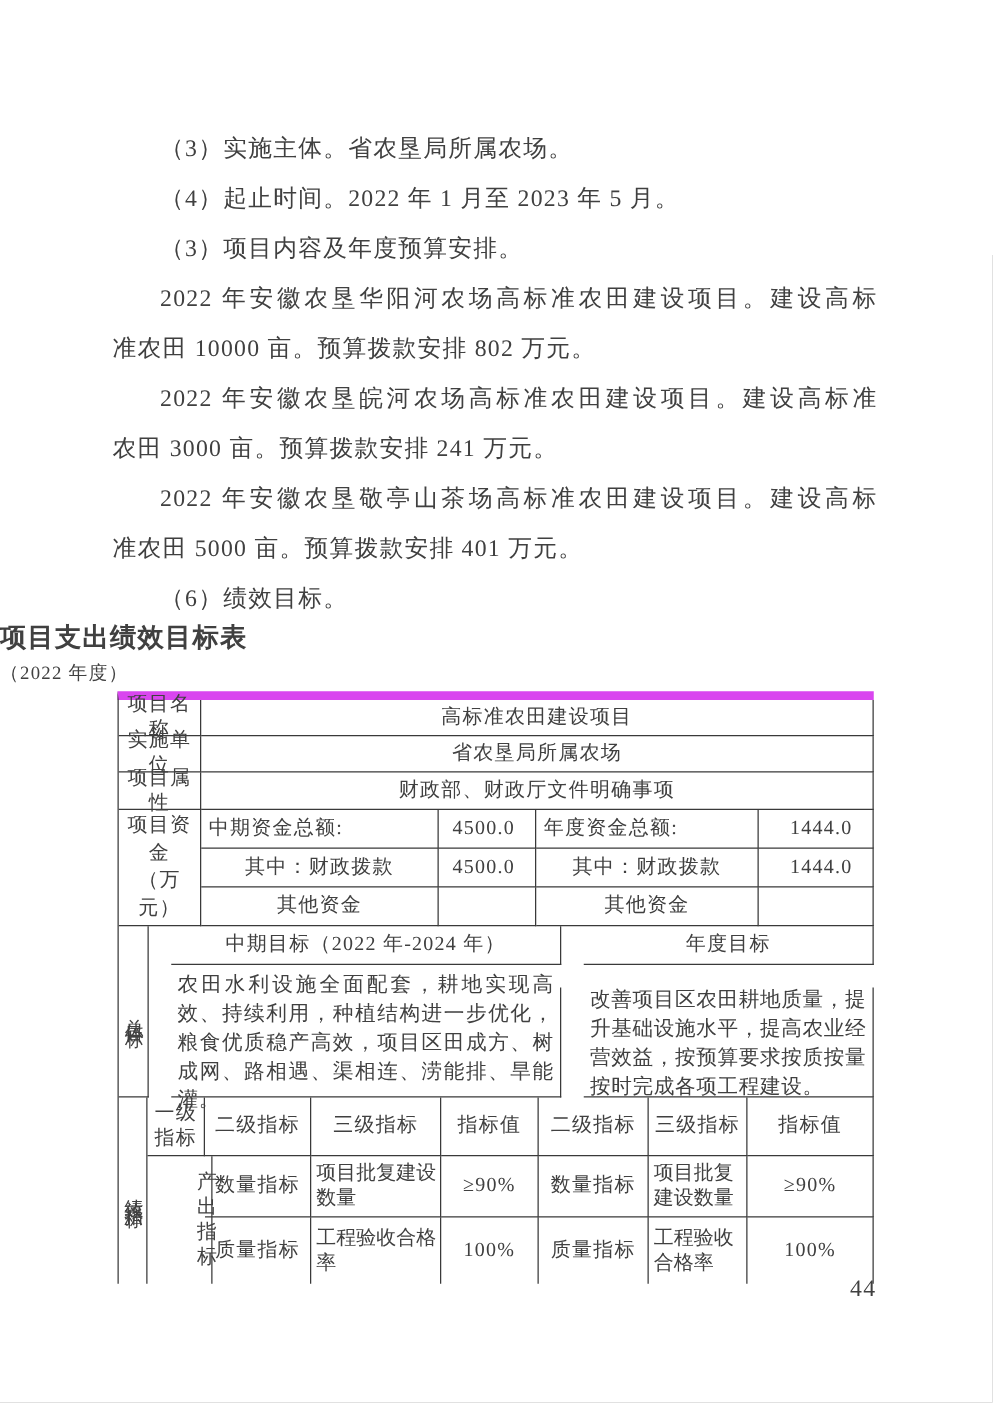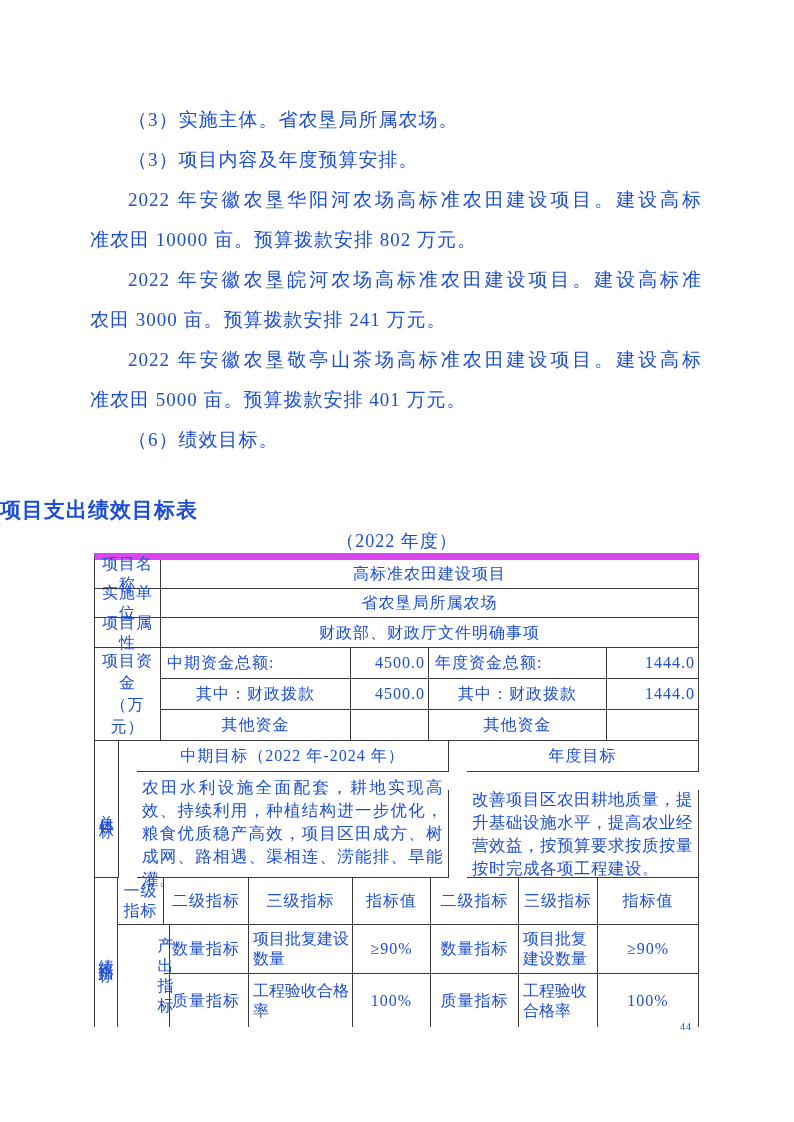--- a/index.html
+++ b/index.html
@@ -1,37 +1,37 @@
 <!DOCTYPE html>
 <html><head>
 <meta charset="utf-8">
 <style>
   html,body { margin:0; padding:0; }
   body { background:#888; }
   .page {
     position:relative; width:794px; height:1122px; margin:0 auto;
-    background:#ffffff; overflow:hidden; color:#1d4ed8;
+    background:#ffffff; overflow:hidden; color:#404040;
     font-family:"Liberation Serif","DejaVu Serif",serif;
   }
   
   .bodytext { position:absolute; left:90px; top:100px; width:612px; }
   .line {
     height:40px; line-height:40px; font-size:19px; letter-spacing:1px;
     white-space:nowrap; overflow:visible;
   }
   .line.indent { text-indent:38px; }
   .line.fill { white-space:normal; text-align:justify; text-align-last:justify; }
   
   .tbl-title {
     position:absolute; left:0; top:496px; width:794px; text-align:left;
     font-size:21px; font-weight:bold; letter-spacing:1px;
   }
   .tbl-subtitle {
-    position:absolute; left:0; top:529px; width:794px; text-align:center;
-    font-size:18px; letter-spacing:1px;
+    position:absolute; left:0; top:529px; width:794px; text-align:left;
+    font-size:15px; letter-spacing:1px;
   }
   
   .tbl {
     position:absolute; left:94px; top:553px; width:604px;
     border-left:1px solid #3a3a3a; border-top:7px solid #d946ef;
     font-size:16px;
   }
   .sec { display:grid; }
   .sec1 { grid-template-columns:66px 1fr; grid-template-rows:29px 29px 30px; }
   .sec2 { grid-template-columns:66px 190px 78px 178px 1fr; grid-template-rows:31px 31px 31px; }
@@ -39,42 +39,43 @@
   .sec4 { grid-template-columns:23px 46px 85px 104px 78px 88px 79px 1fr; grid-template-rows:47px 49px 53px; }
   .cell {
     border-right:1px solid #3a3a3a; border-bottom:1px solid #3a3a3a;
     box-sizing:border-box; display:flex; align-items:center; justify-content:center;
     text-align:center; padding:1px 3px; line-height:20px; letter-spacing:1px;
   }
   .cell.span3 { grid-row:1 / span 3; }
   .cell.span2 { grid-row:1 / span 2; }
   .cell.rspan23 { grid-row:2 / span 2;margin-left:45px; }
   .cell.left { justify-content:flex-start; text-align:left; padding-left:6px; }
-  .cell.num { justify-content:flex-end; text-align:right; padding-right:3px; }
+  .cell.num { justify-content:flex-end; text-align:right; padding-right:16px; }
   .cell.l3 { justify-content:flex-start; text-align:left; padding-left:4px; letter-spacing:0; }
   .cell.nb { border-bottom:none; }
   .cell.vlab {
     writing-mode:vertical-lr; text-orientation:upright;
     font-size:15px; letter-spacing:3px; padding:2px 0;
   }
   .cell.goaltext {
     text-align:justify; font-size:16.5px; line-height:23px;
     padding:2px 5px; letter-spacing:0.5px;
   }
   .two-line { display:flex; flex-direction:column; line-height:22px; }
   
-  .pagenum { position:absolute; left:680px; top:1021px; font-size:10px; letter-spacing:1px; }
+  .pagenum { position:absolute; left:680px; top:1021px; font-size:19px; letter-spacing:1px; }
 </style>
 </head>
 <body>
 
 <div class="page">
 
   <div class="bodytext">
     <div class="line indent">（3）实施主体。省农垦局所属农场。</div>
+    <div class="line indent">（4）起止时间。2022 年 1 月至 2023 年 5 月。</div>
     <div class="line indent">（3）项目内容及年度预算安排。</div>
     <div class="line indent fill">2022 年安徽农垦华阳河农场高标准农田建设项目。建设高标</div>
     <div class="line">准农田 10000 亩。预算拨款安排 802 万元。</div>
     <div class="line indent fill">2022 年安徽农垦皖河农场高标准农田建设项目。建设高标准</div>
     <div class="line">农田 3000 亩。预算拨款安排 241 万元。</div>
     <div class="line indent fill">2022 年安徽农垦敬亭山茶场高标准农田建设项目。建设高标</div>
     <div class="line">准农田 5000 亩。预算拨款安排 401 万元。</div>
     <div class="line indent">（6）绩效目标。</div>
   </div>
 

